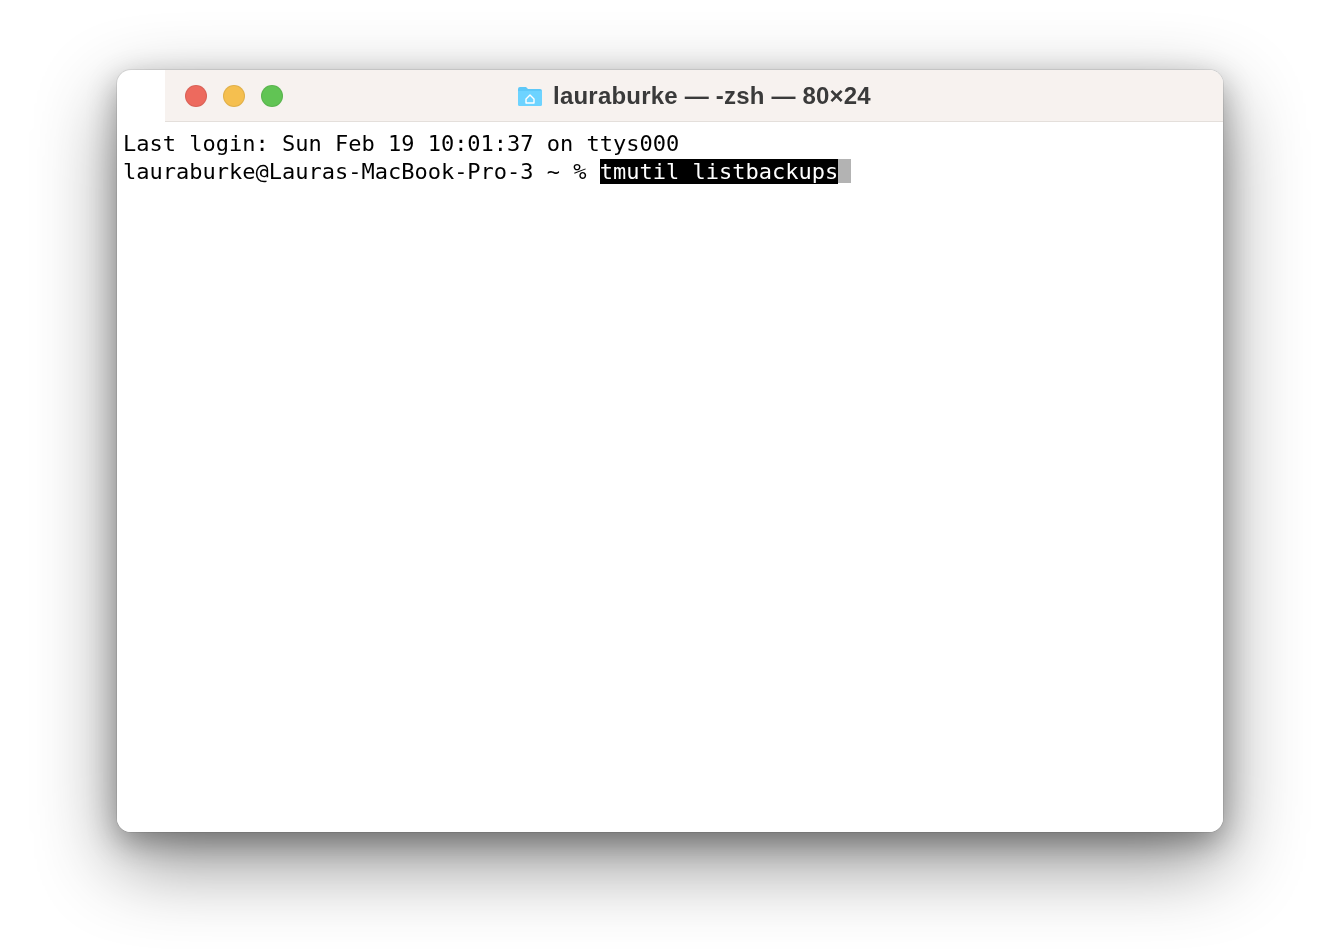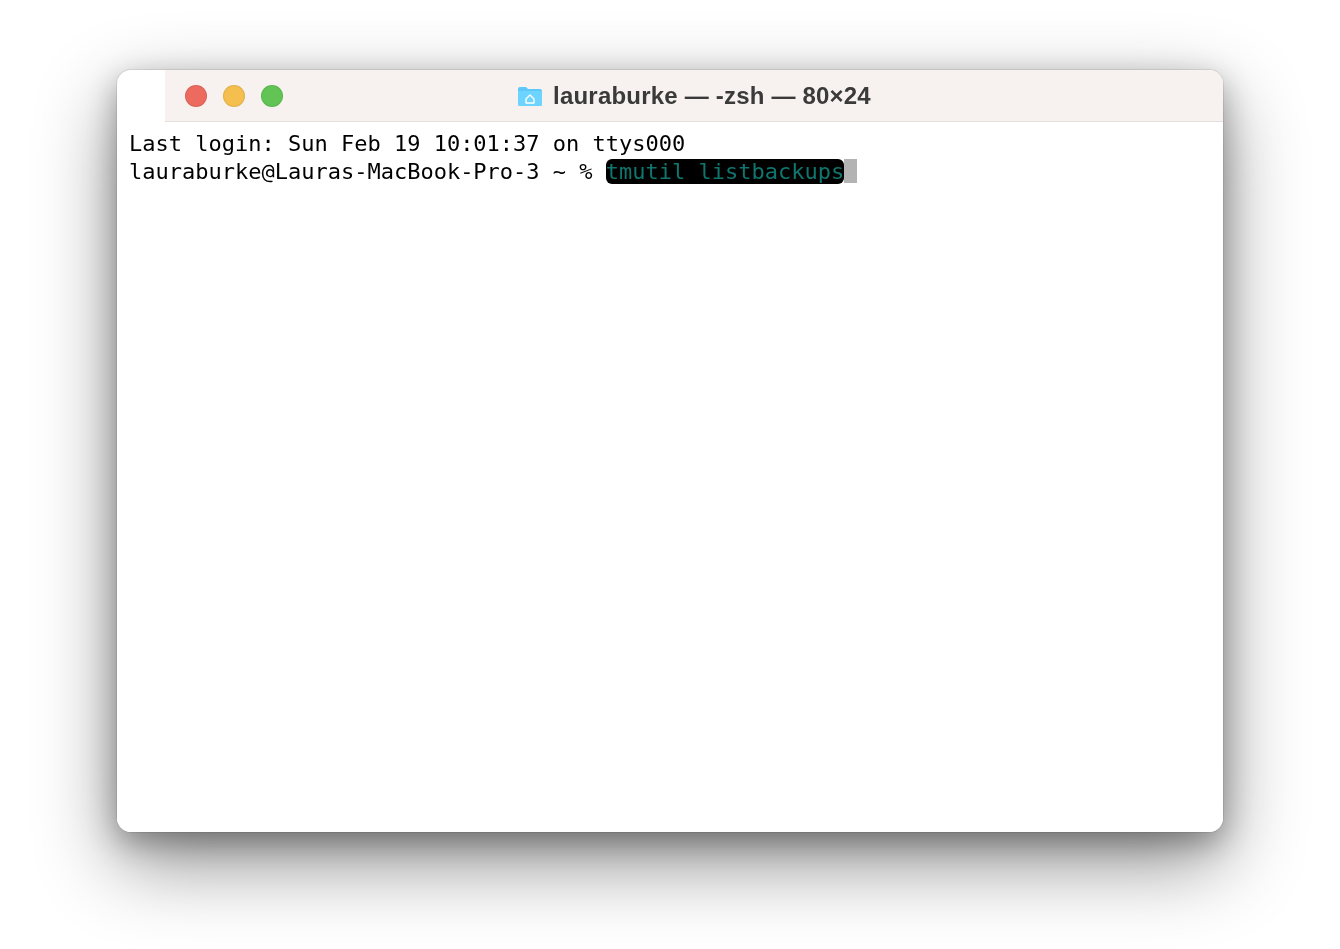--- a/index.html
+++ b/index.html
@@ -81,35 +81,34 @@
     }
     .window-title {
       font-size: 24px;
       font-weight: 700;
       color: #3a3a3a;
       letter-spacing: 0.2px;
     }
     .terminal-body {
       flex: 1;
       background: #ffffff;
-      padding: 8px 12px;
+      padding: 8px 6px;
       font-family: "Menlo", "Monaco", "Consolas", monospace;
       font-size: 22px;
       line-height: 1.28;
       color: #000000;
       white-space: pre;
       overflow: hidden;
     }
     .term-line {
       display: block;
     }
     .highlight {
       background: #000000;
-      color: #0f766e;
-      border-radius: 6px;
+      color: #ffffff;
     }
     .cursor {
       display: inline-block;
       width: 13px;
       height: 24px;
       background: #b3b3b3;
       vertical-align: text-bottom;
       margin-bottom: 1px;
     }
   </style>

